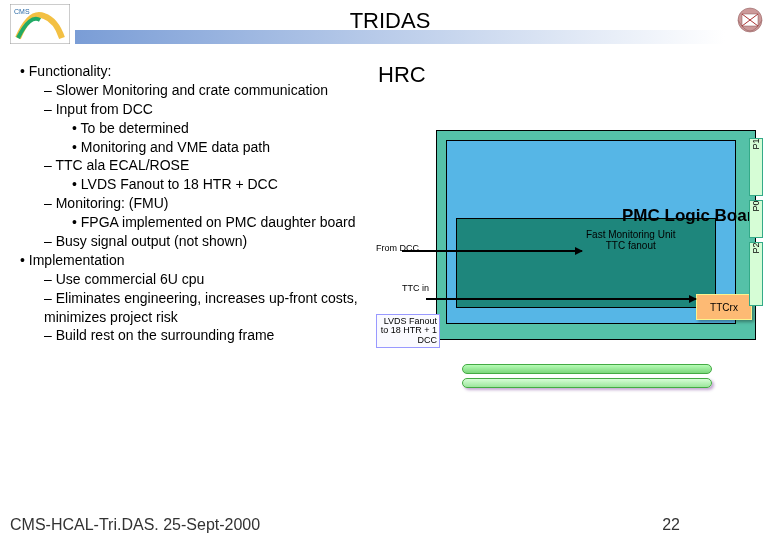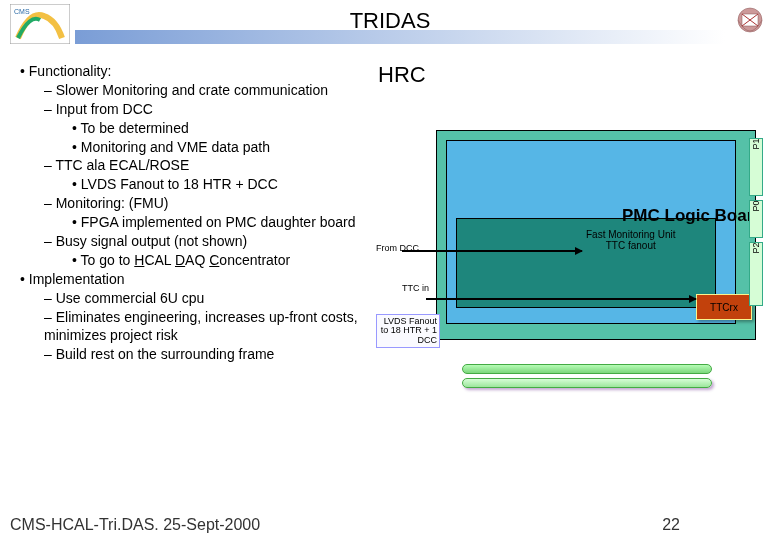--- a/index.html
+++ b/index.html
@@ -19,21 +19,21 @@
   .l3 { margin-left: 52px; }
   .l3::before { content: "• "; }
   .underline { text-decoration: underline; }
   .diagram { position: absolute; left: 432px; top: 126px; width: 332px; height: 220px; }
   .brd-outer { position: absolute; left: 4px; top: 4px; width: 320px; height: 210px; background: #55c1a8; border: 1px solid #000; }
   .brd-inner { position: absolute; left: 14px; top: 14px; width: 290px; height: 184px; background: #56b6e6; border: 1px solid #000; }
   .pmc { position: absolute; left: 24px; top: 92px; width: 260px; height: 90px; background: #1e867c; border: 1px solid #000; }
   .bar { position: absolute; left: 30px; width: 250px; height: 10px; border-radius: 5px; border: 1px solid #4a4; }
   .bar1 { top: 238px; background: linear-gradient(to bottom, #b6fdb6, #7cd67c); }
   .bar2 { top: 252px; background: linear-gradient(to bottom, #d6fdd6, #9ce69c); box-shadow: 2px 2px 3px rgba(80,0,120,.35); }
-  .ttcrx { position: absolute; right: 12px; top: 168px; width: 56px; height: 26px; background: #c2410c; border: 1px solid #f9f48f; box-shadow: 2px 2px 3px rgba(0,0,0,.35); font-size: 10px; line-height: 26px; text-align: center; }
+  .ttcrx { position: absolute; right: 12px; top: 168px; width: 56px; height: 26px; background: #fdba74; border: 1px solid #f9f48f; box-shadow: 2px 2px 3px rgba(0,0,0,.35); font-size: 10px; line-height: 26px; text-align: center; }
   .fmu { position: absolute; left: 154px; top: 104px; font-size: 10px; color: #000; text-align: center; line-height: 1.05; }
   .btext { position: absolute; left: 18px; top: 8px; font-size: 11px; line-height: 1.15; }
   .btext b { font-weight: bold; }
   .pmc-label { position: absolute; left: 190px; top: 80px; font-size: 17px; font-weight: bold; }
   .port { position: absolute; right: 1px; width: 14px; background: #d6fdd6; border: 1px solid #3a8; font-size: 9px; text-align: center; }
   .port span { display: block; transform: rotate(-90deg); transform-origin: center; }
   .p1 { top: 12px; height: 58px; }
   .p0 { top: 74px; height: 38px; }
   .p2 { top: 116px; height: 64px; }
   .lbl { position: absolute; font-size: 9px; line-height: 1.05; }
@@ -75,21 +75,20 @@
     <li class="l1">Functionality:</li>
     <li class="l2">Slower Monitoring and crate communication</li>
     <li class="l2">Input from DCC</li>
     <li class="l3">To be determined</li>
     <li class="l3">Monitoring and VME data path</li>
     <li class="l2">TTC ala ECAL/ROSE</li>
     <li class="l3">LVDS Fanout to 18 HTR + DCC</li>
     <li class="l2">Monitoring:  (FMU)</li>
     <li class="l3">FPGA implemented on PMC daughter board</li>
     <li class="l2">Busy signal output (not shown)</li>
-    <li class="l3"><span>To go to </span><span class="underline">H</span><span>CAL </span><span class="underline">D</span><span>AQ </span><span class="underline">C</span><span>oncentrator</span></li>
     <li class="l1">Implementation</li>
     <li class="l2">Use commercial 6U cpu</li>
     <li class="l2">Eliminates engineering, increases up-front costs, minimizes project risk</li>
     <li class="l2">Build rest on the surrounding frame</li>
   </ul>
 </div>
 
 <div class="diagram">
   <div class="bar bar1"></div>
   <div class="bar bar2"></div>

